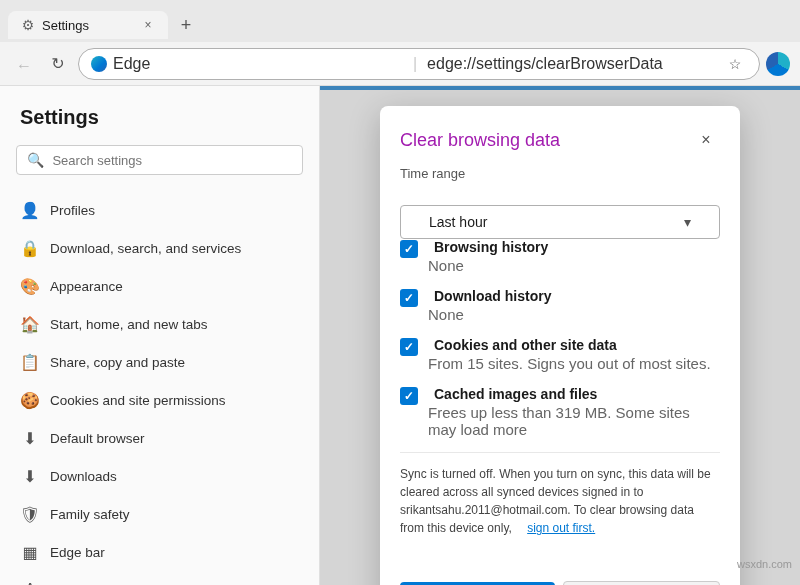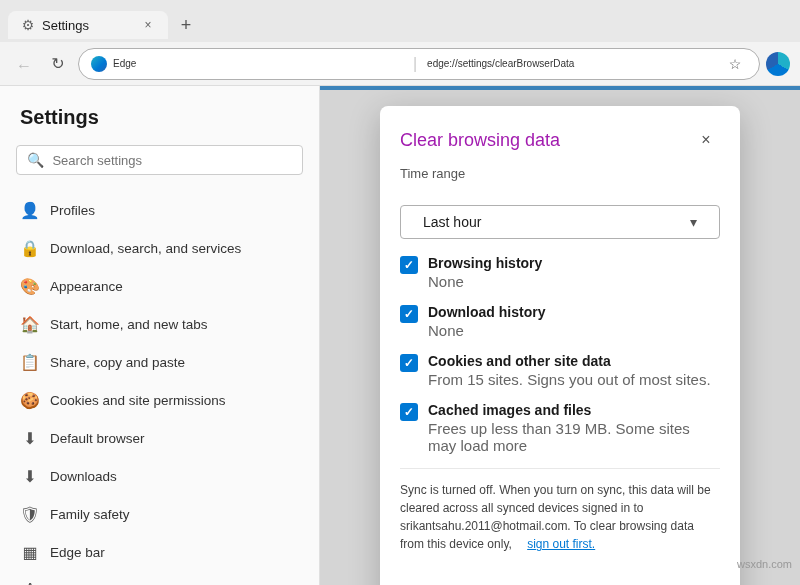--- a/index.html
+++ b/index.html
@@ -12,21 +12,21 @@
     .tab .tab-title { flex: 1; font-size: 13px; color: #1a1a1a; }
     .tab .tab-close { color: #666; cursor: pointer; font-size: 12px; width: 16px; height: 16px; display: flex; align-items: center; justify-content: center; border-radius: 50%; }
     .tab-new { width: 28px; height: 28px; display: flex; align-items: center; justify-content: center; border-radius: 50%; color: #555; cursor: pointer; font-size: 18px; }
     .tab-spacer { flex: 1; }
 
     .address-bar-row { display: flex; align-items: center; gap: 6px; padding: 5px 10px; background: #f3f3f3; height: 44px; border-bottom: 1px solid #ddd; }
     .nav-btn { width: 28px; height: 28px; display: flex; align-items: center; justify-content: center; border-radius: 50%; cursor: pointer; color: #555; font-size: 16px; }
     .nav-btn.disabled { color: #bbb; cursor: default; }
     .address-bar { display: flex; align-items: center; flex: 1; background: white; border: 1.5px solid #b0b0b0; border-radius: 20px; padding: 4px 12px; gap: 6px; height: 32px; }
     .edge-logo-small { width: 16px; height: 16px; border-radius: 50%; background: linear-gradient(135deg, #1fb0c9 0%, #0078d4 60%, #2562b4 100%); }
-    .address-text { font-size: 10px; color: #333; flex: 1; }
+    .address-text { font-size: 16px; color: #333; flex: 1; }
     .address-pipe { color: #ccc; margin: 0 4px; }
     .addr-right { display: flex; gap: 4px; align-items: center; }
     .addr-icon { width: 24px; height: 24px; display: flex; align-items: center; justify-content: center; border-radius: 50%; color: #555; font-size: 14px; cursor: pointer; }
 
     .edge-icon-circle { width: 24px; height: 24px; border-radius: 50%; background: conic-gradient(#1fb0c9 0deg 120deg, #0078d4 120deg 240deg, #2562b4 240deg 360deg); }
 
     
     .page-content { display: flex; height: calc(585px - 86px); position: relative; }
 
     
@@ -45,28 +45,28 @@
     .blue-bar { position: absolute; top: 0; left: 0; right: 0; height: 4px; background: #0078d4; }
 
     
     .dialog-backdrop { position: absolute; inset: 0; z-index: 10; display: flex; align-items: flex-start; justify-content: center; padding-top: 20px; }
     .dialog { background: white; border-radius: 8px; box-shadow: 0 8px 32px rgba(0,0,0,0.22); width: 360px; padding: 0; position: relative; }
     .dialog-header { display: flex; align-items: center; justify-content: space-between; padding: 20px 20px 12px; }
     .dialog-title { font-size: 18px; font-weight: 400; color: #a21caf; }
     .dialog-close { width: 28px; height: 28px; display: flex; align-items: center; justify-content: center; border-radius: 4px; cursor: pointer; color: #555; font-size: 16px; }
     .dialog-body { padding: 0 20px 16px; }
     .time-range-label { font-size: 13px; color: #555; margin-bottom: 24px; }
-    .time-range-select { display: flex; align-items: center; justify-content: space-between; border: 1px solid #b0b0b0; border-radius: 4px; padding: 8px 22px; cursor: pointer; font-size: 14px; color: #1a1a1a; background: white; margin-bottom: 16px; }
+    .time-range-select { display: flex; align-items: center; justify-content: space-between; border: 1px solid #b0b0b0; border-radius: 4px; padding: 8px 28px; cursor: pointer; font-size: 14px; color: #1a1a1a; background: white; }
     .select-arrow { color: #555; }
 
     .checkbox-item { display: flex; align-items: flex-start; gap: 10px; margin-bottom: 14px; }
     .checkbox-box { width: 18px; height: 18px; border-radius: 3px; background: #0078d4; display: flex; align-items: center; justify-content: center; flex-shrink: 0; margin-top: 1px; cursor: pointer; }
     .checkbox-check { color: white; font-size: 12px; font-weight: bold; }
     .checkbox-text-wrap { flex: 1; }
-    .checkbox-label { font-size: 14px; font-weight: 600; color: #1a1a1a; }
+    .checkbox-label { font-size: 14px; font-weight: 600; color: #1a1a1a; margin-left: 6px; }
     .checkbox-sub { font-size: 15px; color: #666; margin-top: 2px; }
 
     .sync-notice { font-size: 12px; color: #444; line-height: 1.5; margin-bottom: 16px; border-top: 1px solid #e8e8e8; padding-top: 12px; }
     .sync-notice a { color: #0078d4; text-decoration: underline; cursor: pointer; margin-left: 12px; }
 
     .dialog-footer { display: flex; align-items: center; gap: 8px; padding: 12px 20px 20px; }
     .btn-clear { background: #0078d4; color: white; border: none; border-radius: 4px; padding: 8px 24px; font-size: 14px; font-weight: 600; cursor: pointer; flex: 1; text-align: center; }
     .btn-cancel { background: #f3f3f3; color: #1a1a1a; border: 1px solid #ccc; border-radius: 4px; padding: 8px 24px; font-size: 14px; cursor: pointer; flex: 1; text-align: center; }
 
     

